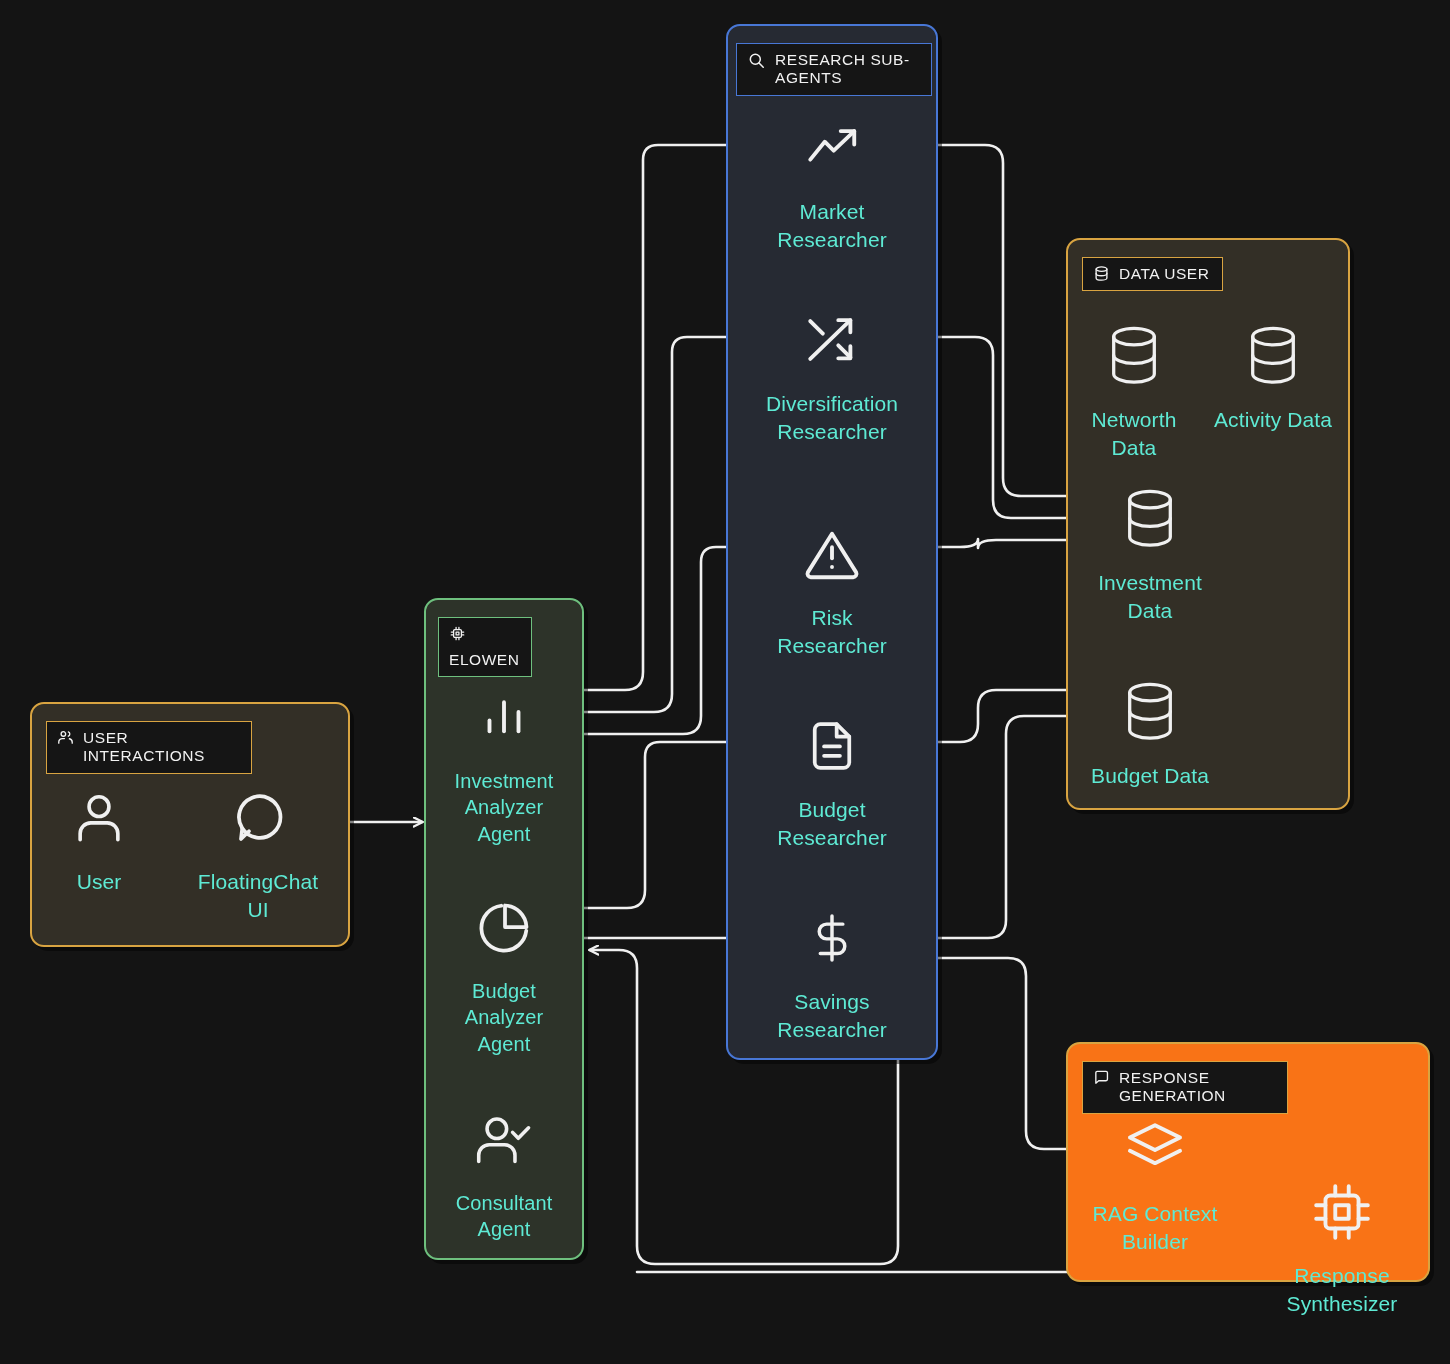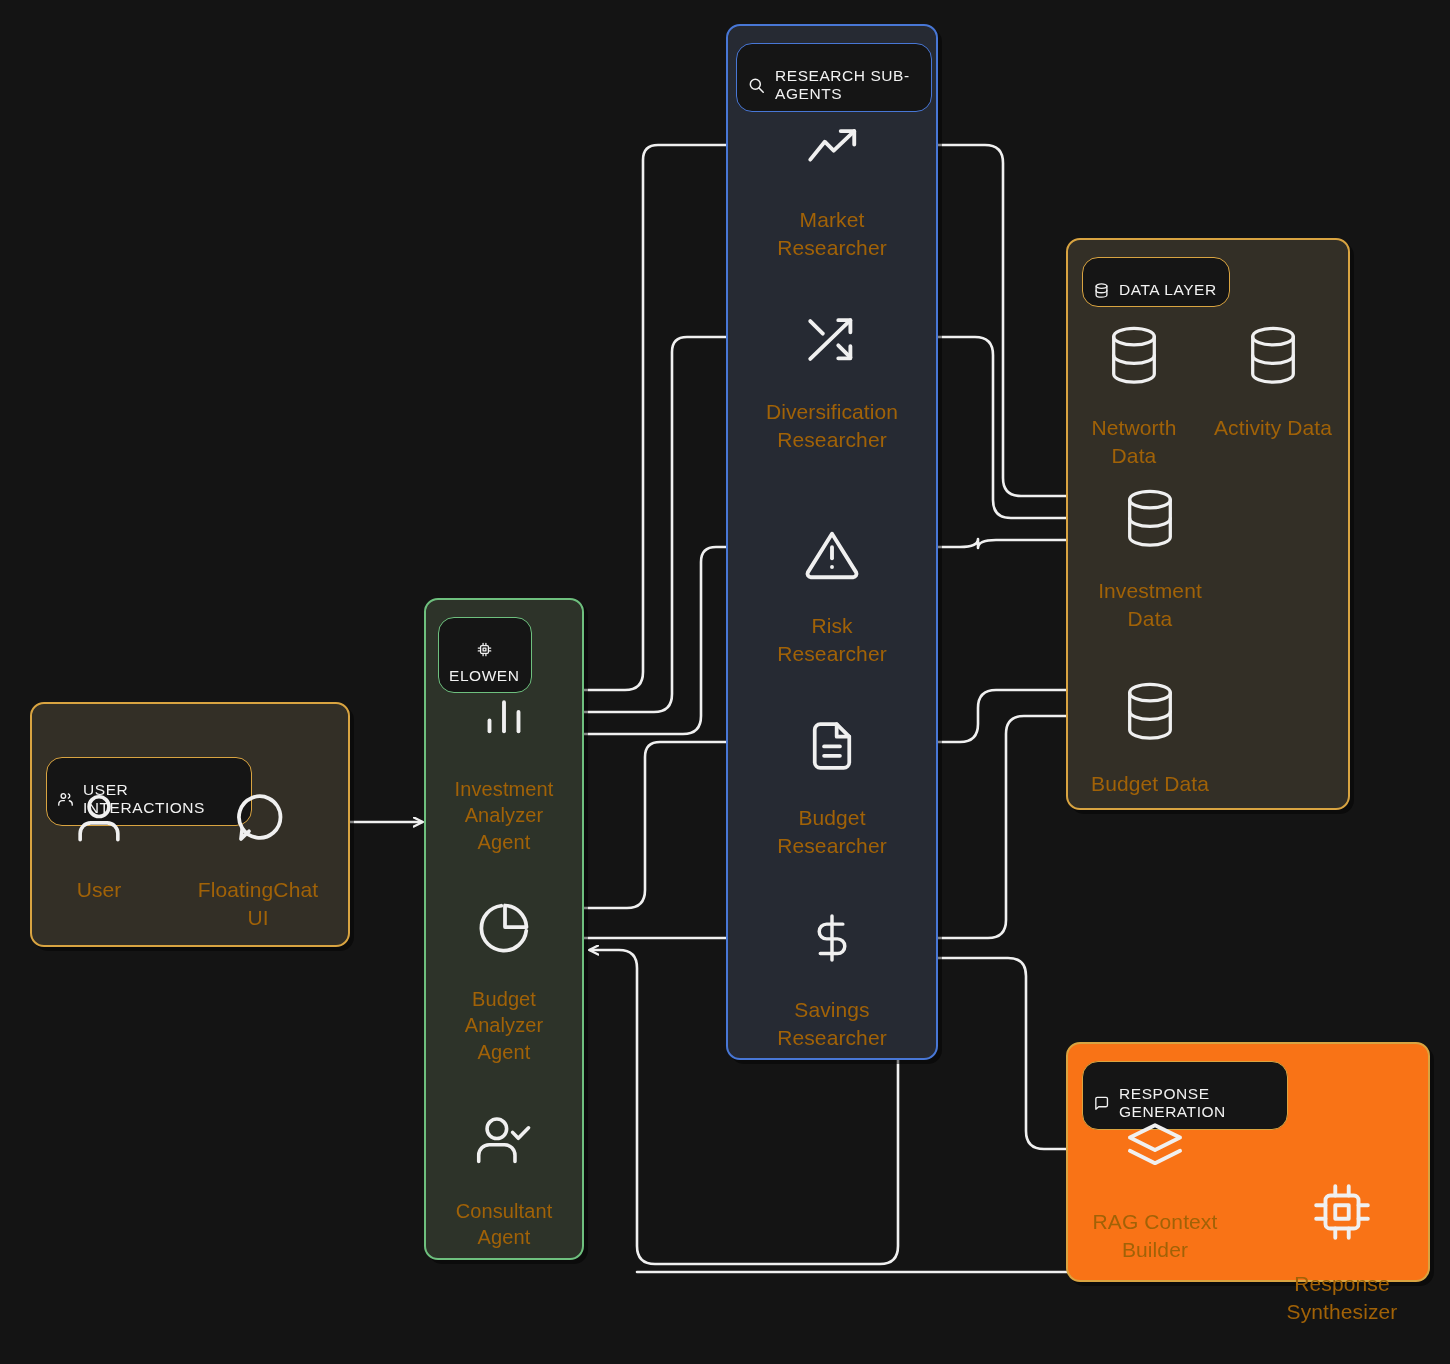--- a/index.html
+++ b/index.html
@@ -17,36 +17,36 @@
   .group{
     position:absolute;
     border-radius:14px;
     box-shadow:4px 4px 0 rgba(0,0,0,.45);
     box-sizing:border-box;
   }
   .group-title{
     position:absolute;
     top:-1px;left:14px;
     transform:translateY(18px);
-    display:flex;align-items:center;gap:9px;
-    padding:23px 12px 7px 10px;
-    border-radius:16px;
+    display:flex;align-items:flex-start;gap:9px;
+    padding:7px 12px 7px 10px;
+    border-radius:0;
     background:#151515;
     font-size:15.5px;
     letter-spacing:.55px;
     color:#f2f2f2;
     font-weight:400;
     max-width:206px;
     line-height:1.18;
     box-sizing:border-box;
   }
   .group-title svg{flex:none;display:block;}
   .g-user{ left:30px;  top:702px;  width:320px; height:245px;
            background:#332f26; border:2px solid #d9a441; }
-  .g-user .group-title{ border:1.5px solid #d9a441;margin-top:36px; }
+  .g-user .group-title{ border:1.5px solid #d9a441; }
   .g-elowen{ left:424px; top:598px; width:160px; height:662px;
            background:#2d3329; border:2px solid #6ec07e; }
   .g-elowen .group-title{ border:1.5px solid #6ec07e; left:12px;flex-direction:column;}
   .g-research{ left:726px; top:24px; width:212px; height:1036px;
            background:#262a33; border:2px solid #4877d6; }
   .g-research .group-title{ border:1.5px solid #4877d6; width:196px; left:8px;}
   .g-data{ left:1066px; top:238px; width:284px; height:572px;
            background:#332f26; border:2px solid #d9a441; }
   .g-data .group-title{ border:1.5px solid #d9a441; }
   .g-resp{ left:1066px; top:1042px; width:364px; height:240px;
@@ -57,23 +57,23 @@
   .node{
     position:absolute;
     display:flex;flex-direction:column;
     align-items:center;
     width:190px;
     margin-left:-95px;
     pointer-events:none;
   }
   .node .ic{height:72px;display:flex;align-items:center;justify-content:center;}
   .node .lbl{
-    margin-top:22px;
+    margin-top:14px;
     text-align:center;
-    color:#a16207;
+    color:#5eead4;
     font-size:21px;
     line-height:1.32;
     white-space:pre-line;
     letter-spacing:.1px;
   }
   .node.small .lbl{font-size:20px;}
   svg.wires{position:absolute;left:0;top:0;width:1450px;height:1364px;pointer-events:none;}
 </style>
 </head>
 <body>
@@ -276,21 +276,21 @@
 
   <div class="group g-data">
     <div class="group-title">
       <span>
         <svg width="17" height="17" viewBox="0 0 24 24" fill="none" stroke="#f2f2f2" stroke-width="1.9" stroke-linecap="round" stroke-linejoin="round">
           <ellipse cx="12" cy="5.8" rx="7.6" ry="3.2"></ellipse>
           <path d="M4.4 5.8v12.4c0 1.8 3.4 3.2 7.6 3.2s7.6-1.4 7.6-3.2V5.8"></path>
           <path d="M4.4 12c0 1.8 3.4 3.2 7.6 3.2s7.6-1.4 7.6-3.2"></path>
         </svg>
       </span>
-      <span>DATA LAYER</span>
+      <span>DATA USER</span>
     </div>
   </div>
 
   <div class="node" style="left:1134px;top:320px">
     <div class="ic">
       <svg width="58" height="66" viewBox="0 0 24 26" fill="none" stroke="#f0f0f0" stroke-width="1.35" stroke-linecap="round" stroke-linejoin="round">
         <ellipse cx="12" cy="5" rx="8.4" ry="3.4"></ellipse>
         <path d="M3.6 5v15.4c0 1.9 3.8 3.4 8.4 3.4s8.4-1.5 8.4-3.4V5"></path>
         <path d="M3.6 12.7c0 1.9 3.8 3.4 8.4 3.4s8.4-1.5 8.4-3.4"></path>
       </svg>

